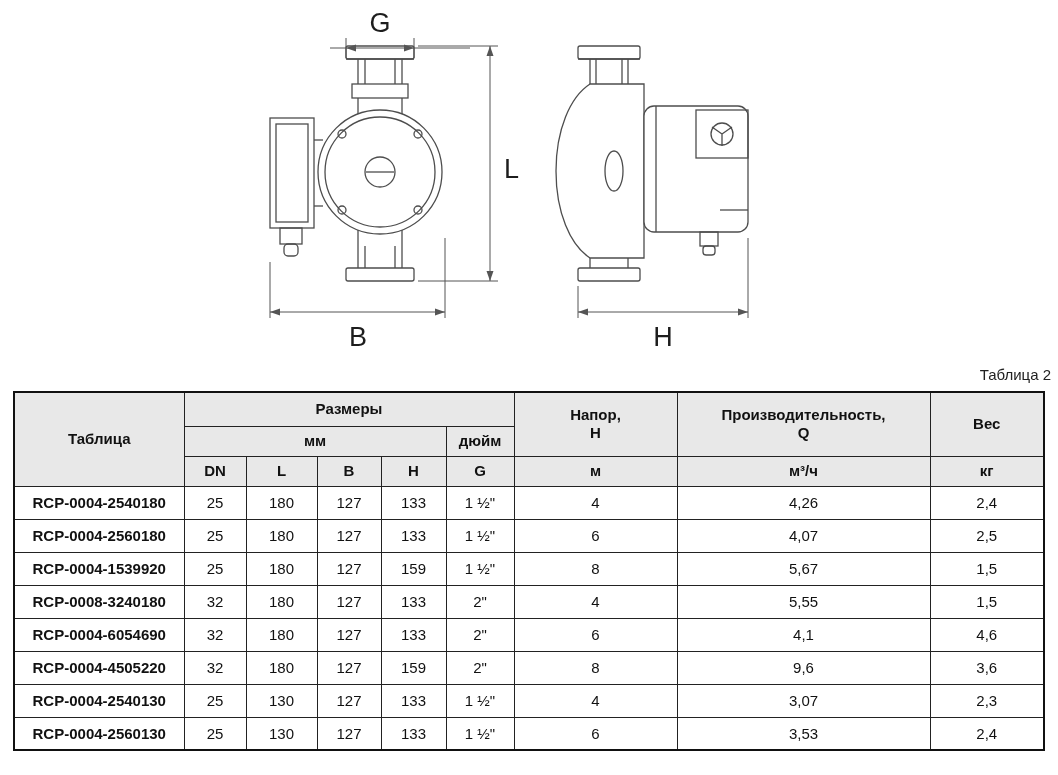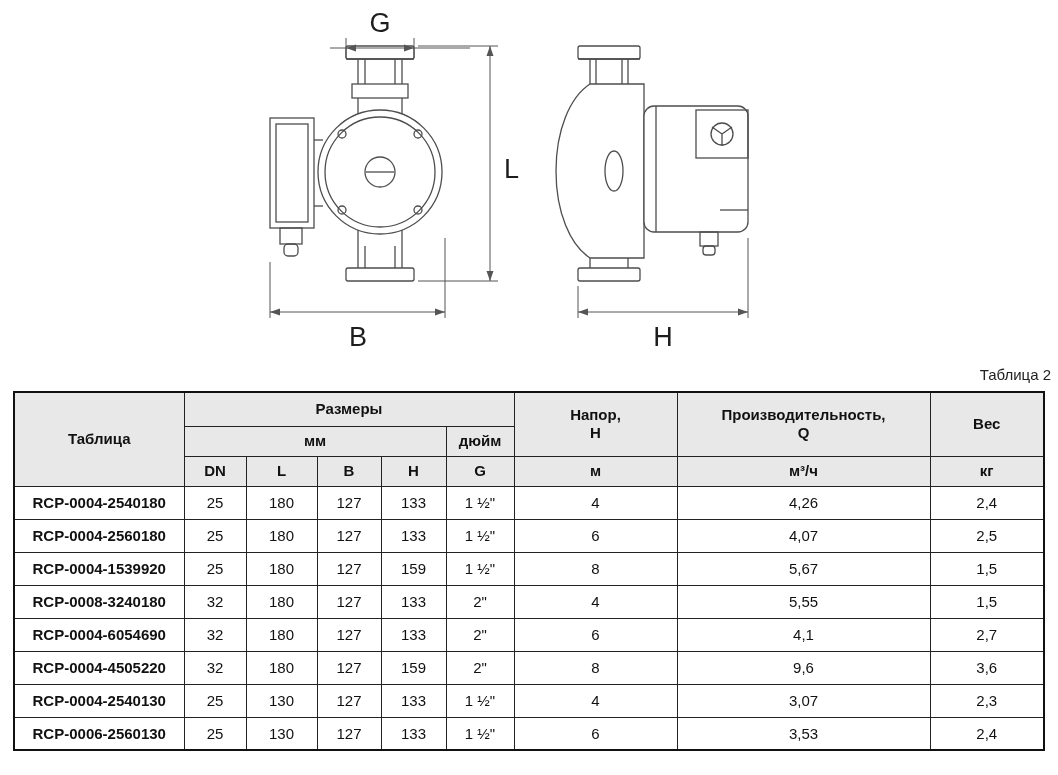--- a/index.html
+++ b/index.html
@@ -226,21 +226,21 @@
       </tr>
       <tr>
         <td class="article">RCP-0004-6054690</td>
         <td>32</td>
         <td>180</td>
         <td>127</td>
         <td>133</td>
         <td>2"</td>
         <td>6</td>
         <td>4,1</td>
-        <td>2,7</td>
+        <td>4,6</td>
       </tr>
       <tr>
         <td class="article">RCP-0004-4505220</td>
         <td>32</td>
         <td>180</td>
         <td>127</td>
         <td>159</td>
         <td>2"</td>
         <td>8</td>
         <td>9,6</td>
@@ -251,21 +251,21 @@
         <td>25</td>
         <td>130</td>
         <td>127</td>
         <td>133</td>
         <td>1 ½"</td>
         <td>4</td>
         <td>3,07</td>
         <td>2,3</td>
       </tr>
       <tr>
-        <td class="article">RCP-0006-2560130</td>
+        <td class="article">RCP-0004-2560130</td>
         <td>25</td>
         <td>130</td>
         <td>127</td>
         <td>133</td>
         <td>1 ½"</td>
         <td>6</td>
         <td>3,53</td>
         <td>2,4</td>
       </tr>
     </tbody>

